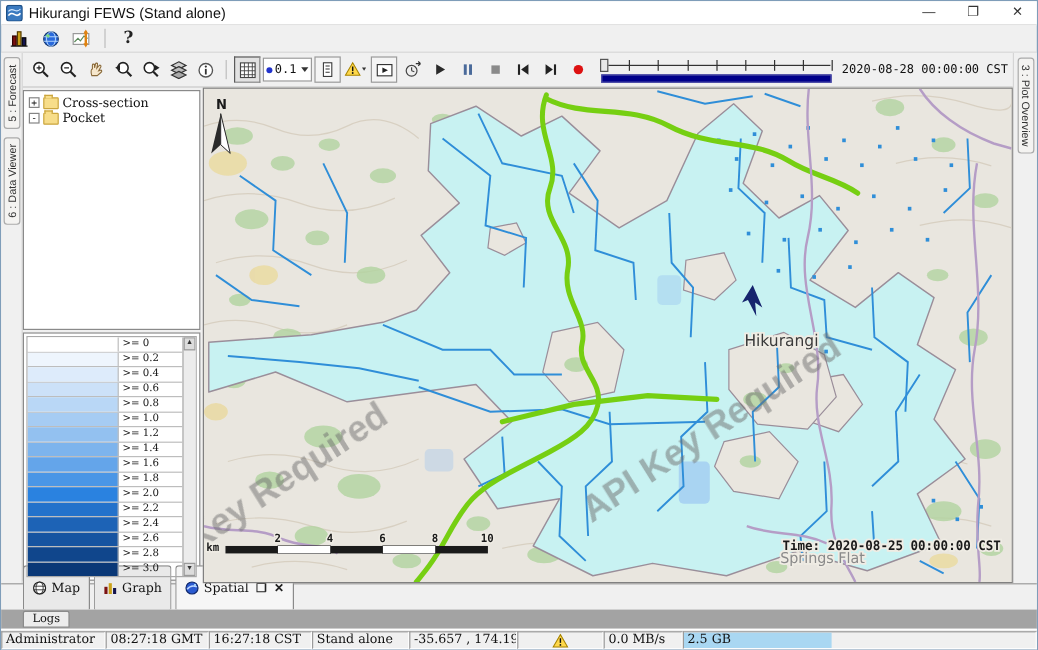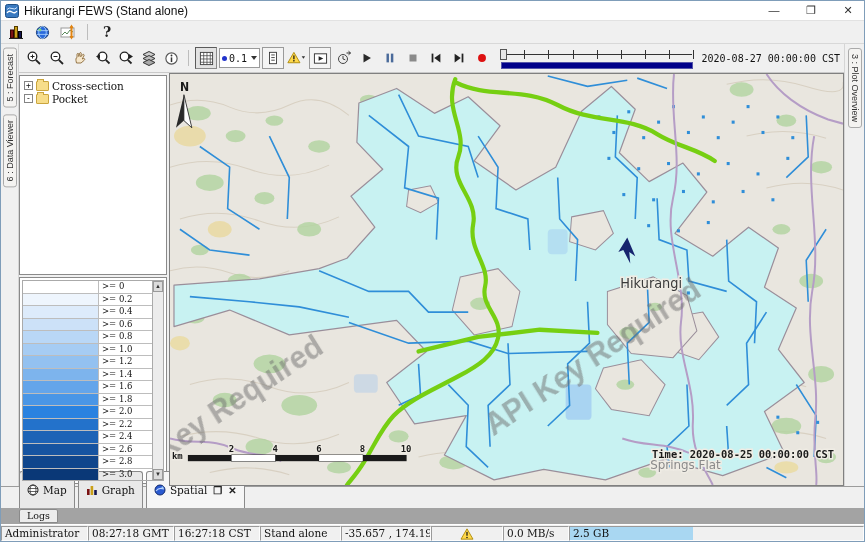--- a/index.html
+++ b/index.html
@@ -287,21 +287,21 @@
               <span class="tl-tick" style="left:37.5%"></span>
               <span class="tl-tick" style="left:50%"></span>
               <span class="tl-tick" style="left:62.5%"></span>
               <span class="tl-tick" style="left:75%"></span>
               <span class="tl-tick" style="left:87.5%"></span>
               <span class="tl-tick" style="left:99.7%"></span>
             <span class="tl-handle"></span>
           </span>
           <span class="tl-bar"></span>
         </span>
-        <span class="tl-date">2020-08-27 00:00:00 CST</span>
+        <span class="tl-date">2020-08-28 00:00:00 CST</span>
       </div>
 
       <div class="content-row">
         <div class="left-panel">
           <div class="tree-panel">
             <div class="tnode">
               <span class="expander">+</span>
               <span class="folder"></span>
               <span class="lbl">Cross-section</span>
             </div>

